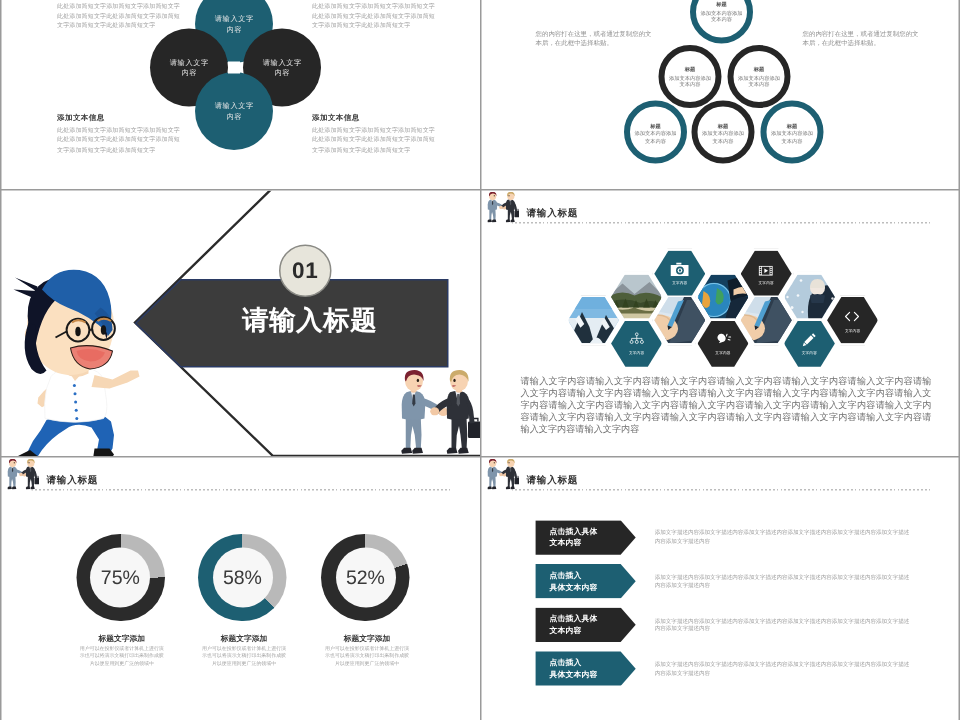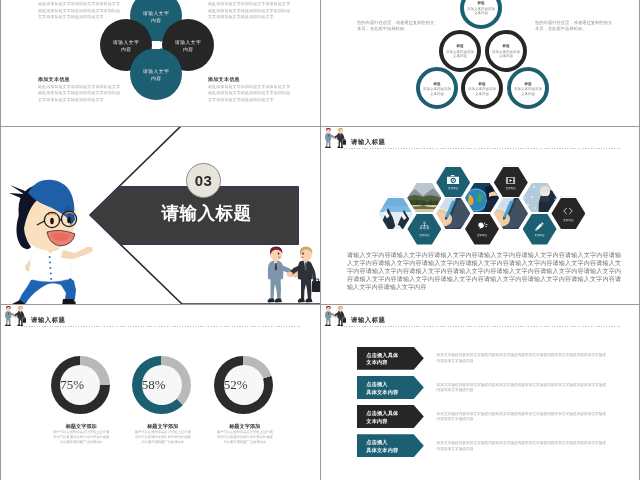--- a/index.html
+++ b/index.html
@@ -38,21 +38,21 @@
 .hdr-title{position:absolute;font-size:6.4px;font-weight:bold;color:#333;letter-spacing:.5px;white-space:nowrap;}
 .hdr-dash{position:absolute;height:1px;background:repeating-linear-gradient(to right,#bdbdbd 0 1.2px,transparent 1.2px 2.6px);}
 .mini-fig{position:absolute;}
 .hexclip{position:absolute;clip-path:polygon(28% 0,72% 0,100% 50%,72% 100%,28% 100%,0 50%);background:#fff;filter:drop-shadow(0 0.6px 0.8px rgba(0,0,0,.28));}
 .hex{position:absolute;clip-path:polygon(28% 0,72% 0,100% 50%,72% 100%,28% 100%,0 50%);display:flex;flex-direction:column;align-items:center;justify-content:center;overflow:hidden;}
 .hex .cap{font-size:2.4px;color:#fff;margin-top:1.8px;letter-spacing:.15px;white-space:nowrap;}
 .s4body{position:absolute;font-size:6.1px;color:#6f6f6f;line-height:8.1px;text-align:justify;text-align-last:left;}
 
 
 .donut{position:absolute;border-radius:50%;}
-.donut .hole{position:absolute;border-radius:50%;background:#f7f7f7;display:flex;align-items:center;justify-content:flex-start;font-size:13px;color:#3a3a3a;font-family:Liberation Serif, serif;}
+.donut .hole{position:absolute;border-radius:50%;background:#f7f7f7;display:flex;align-items:center;justify-content:center;font-size:13px;color:#3a3a3a;}
 .d-cap{position:absolute;text-align:center;}
 .d-cap .h{font-size:5.2px;font-weight:bold;color:#3a3a3a;line-height:7px;}
 .d-cap .b{font-size:3.3px;color:#a2a2a2;line-height:4.9px;}
 
 
 .cv{position:absolute;clip-path:polygon(0 0,85% 0,100% 50%,85% 100%,0 100%);display:flex;flex-direction:column;justify-content:center;padding-left:9.5px;padding-top:2px;box-sizing:border-box;}
 .cv span{color:#fff;font-size:5.2px;font-weight:bold;line-height:7.6px;letter-spacing:.15px;white-space:nowrap;}
 .cv-b{position:absolute;font-size:3.7px;color:#9b9b9b;line-height:5.7px;}
 </style>
 </head>
@@ -126,21 +126,21 @@
     </div>
   </div>
 
   <div class="slide" id="s3">
     <svg id="chev-out" width="319" height="177" viewBox="0 0 319 177" style="left:0;top:0;">
       <path d="M 181 -2 L 89 88 L 181 177 L 330 177 L 330 -2 Z" fill="none" stroke="#2b2b2b" stroke-width="1.6"></path>
     </svg>
     <svg id="chev-fill" width="250" height="80" viewBox="0 0 250 80" style="left:84.5px;top:55px;">
       <path d="M 34.5 4.5 L 212.5 4.5 L 212.5 62.5 L 34.5 62.5 L 4.5 33.5 Z" fill="#3c3c3c" stroke="#2a3a63" stroke-width="1"></path>
     </svg>
-    <div id="num04" style="left:185px;top:36px;width:33px;height:33px;">03</div>
+    <div id="num04" style="left:185px;top:36px;width:33px;height:33px;">01</div>
     <div id="s3title" style="left:160.5px;top:73.5px;">请输入标题</div>
 
     <svg width="110" height="180" viewBox="0 0 110 180" style="position:absolute;left:0px;top:52px;overflow:visible;">
 
       <path d="M38 76 Q32 78 28 82 L24.5 86 L24 90 L27 92.5 L31.5 90 L35 90.5 L41 87.5 L43 82 Z" fill="#f6d7b5"></path>
 
       <path d="M30 101 Q42 95 53 95 Q66 95 73 102 L75 111 L74 120 L71 125 L63 125 L65 114 L60 106 Q50 102 43 107 Q33 113 27 121 L23 127 L16 125 L21 115 L26 108 Z" fill="#1f63b5"></path>
       <path d="M62 120 L72 120 L75 124 L73 127 L61 127 Z" fill="#151515"></path>
       <path d="M19 121 L24 125 L21 129 L12 130 L11 125 Z" fill="#151515"></path>
 

